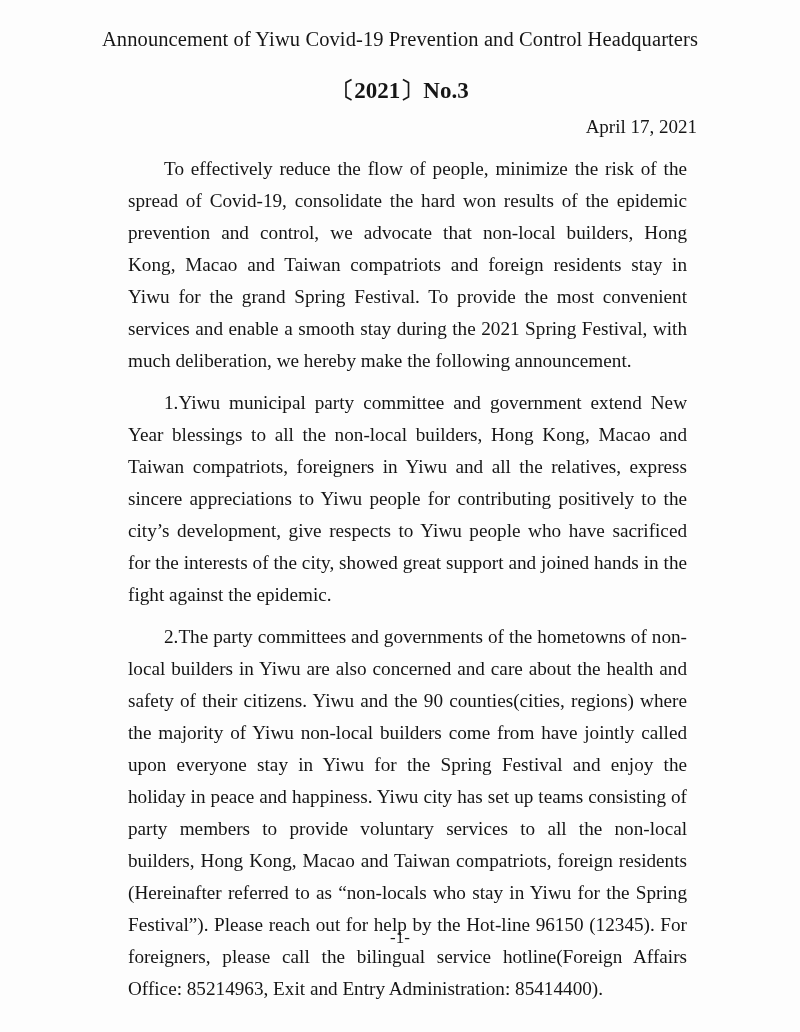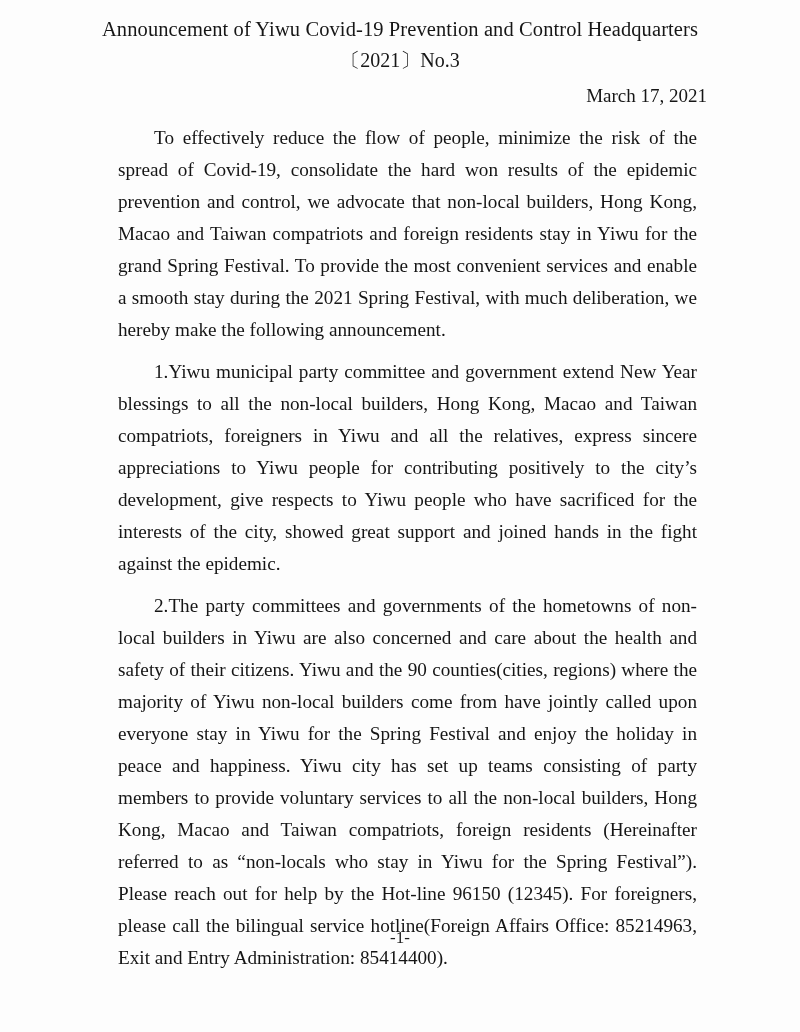--- a/index.html
+++ b/index.html
@@ -13,43 +13,44 @@
     font-family: "Liberation Serif", "DejaVu Serif", serif;
     color: #1a1a1a;
     overflow: hidden;
   }
 
   #page {
     position: relative;
     width: 800px;
     height: 1032px;
     box-sizing: border-box;
-    padding: 4px;
+    padding: 14px;
     background: #fdfdfd;
   }
 
   .doc-header {
     padding-top: 10px;
   }
 
   .doc-title {
     text-align: center;
     font-size: 20.5px;
     line-height: 30px;
     letter-spacing: 0.1px;
     color: #161616;
     padding: 0 60px;
   }
 
   .doc-number {
     text-align: center;
-    font-size: 20px;
+    font-size: 23px;
     line-height: 32px;
-    margin-top: 0;
+    margin-top: 21px;
     color: #161616;
+    font-weight: bold;
   }
 
   .doc-date {
     text-align: right;
     font-size: 19px;
     line-height: 32px;
     margin-top: 4px;
     padding-right: 89px;
     color: #161616;
   }
@@ -88,21 +89,21 @@
   }
 </style>
 </head>
 <body>
 
 <div id="page">
 
   <div class="doc-header">
     <div class="doc-title">Announcement of Yiwu Covid-19 Prevention and Control Headquarters</div>
     <div class="doc-number">〔2021〕No.3</div>
-    <div class="doc-date">March 17, 2021</div>
+    <div class="doc-date">April 17, 2021</div>
   </div>
 
   <div class="body-block">
     <p class="para">To effectively reduce the flow of people, minimize the risk of the spread of Covid-19, consolidate the hard won results of the epidemic prevention and control, we advocate that non-local builders, Hong Kong, Macao and Taiwan compatriots and foreign residents stay in Yiwu for the grand Spring Festival. To provide the most convenient services and enable a smooth stay during the 2021 Spring Festival, with much deliberation, we hereby make the following announcement.</p>
     <p class="para">1.Yiwu municipal party committee and government extend New Year blessings to all the non-local builders, Hong Kong, Macao and Taiwan compatriots, foreigners in Yiwu and all the relatives, express sincere appreciations to Yiwu people for contributing positively to the city’s development, give respects to Yiwu people who have sacrificed for the interests of the city, showed great support and joined hands in the fight against the epidemic.</p>
     <p class="para">2.The party committees and governments of the hometowns of non-local builders in Yiwu are also concerned and care about the health and safety of their citizens. Yiwu and the 90 counties(cities, regions) where the majority of Yiwu non-local builders come from have jointly called upon everyone stay in Yiwu for the Spring Festival and enjoy the holiday in peace and happiness. Yiwu city has set up teams consisting of party members to provide voluntary services to all the non-local builders, Hong Kong, Macao and Taiwan compatriots, foreign residents (Hereinafter referred to as “non-locals who stay in Yiwu for the Spring Festival”). Please reach out for help by the Hot-line 96150 (12345). For foreigners, please call the bilingual service hotline(Foreign Affairs Office: 85214963, Exit and Entry Administration: 85414400).</p>
   </div>
 
   <div class="page-footer">-1-</div>
 

